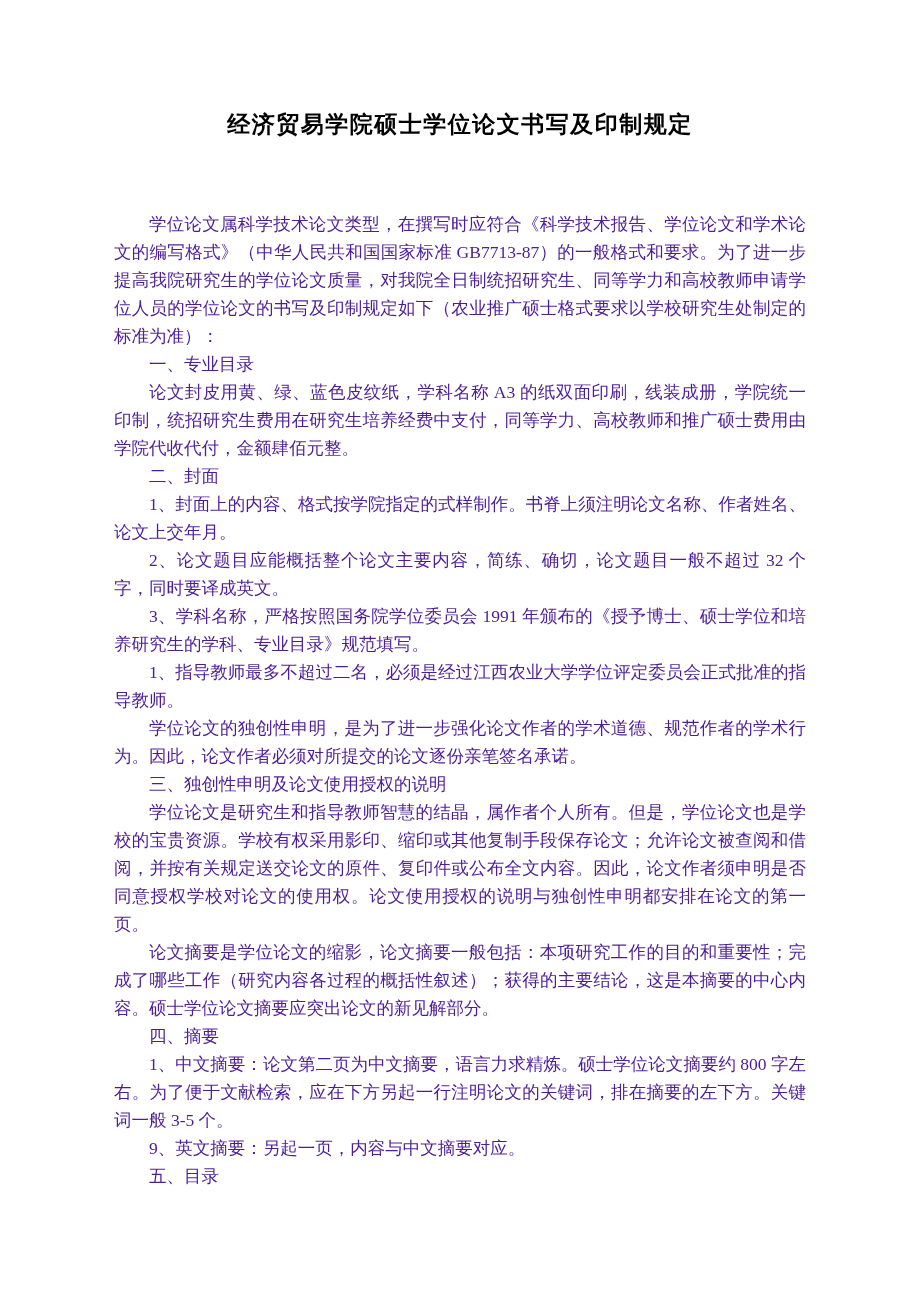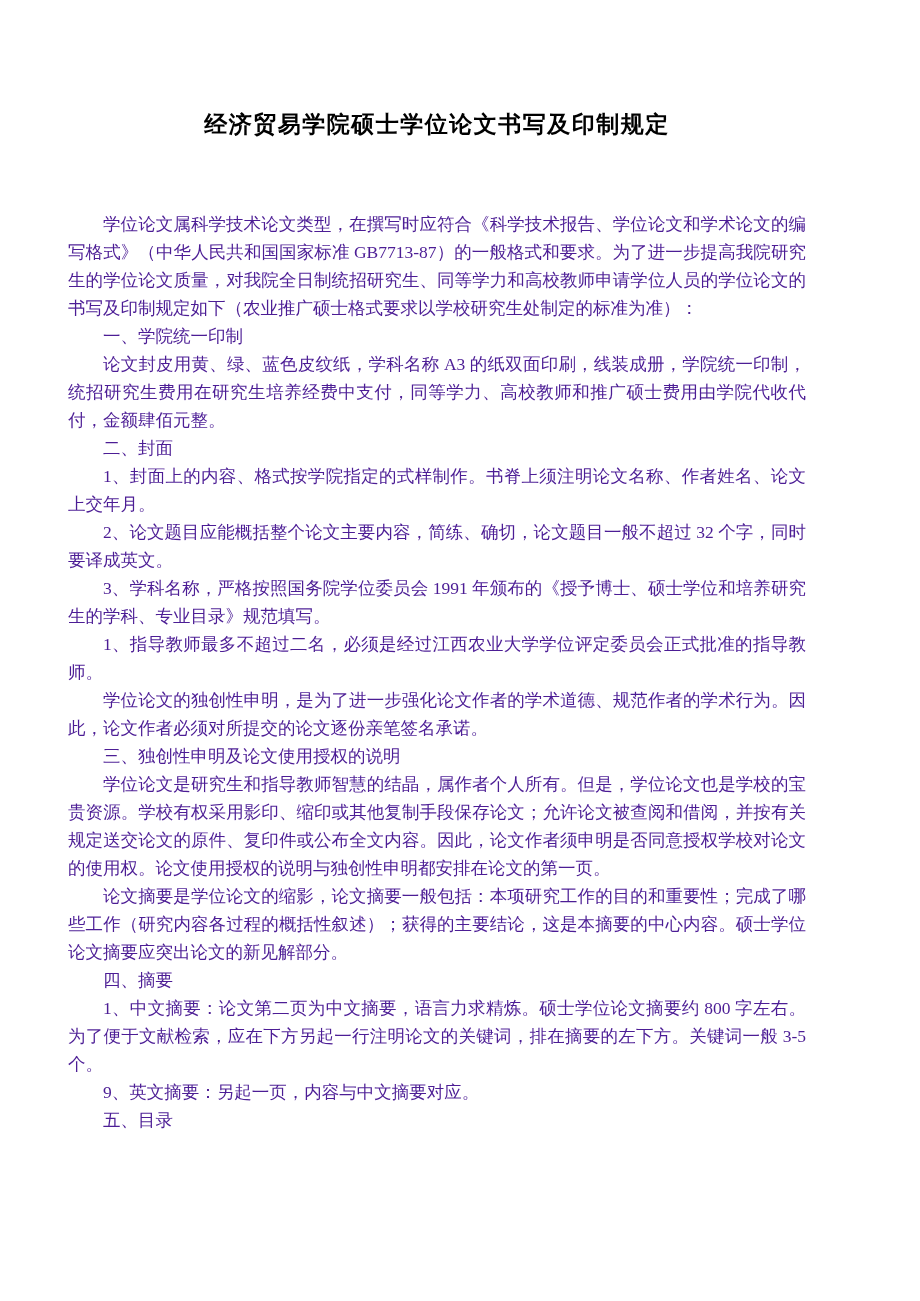--- a/index.html
+++ b/index.html
@@ -7,21 +7,21 @@
     padding: 0;
     background: #ffffff;
   }
   .page {
     position: relative;
     width: 920px;
     min-height: 1301px;
     box-sizing: border-box;
     background: #ffffff;
     color: #000000;
-    padding: 110px 114px 70px 68px;
+    padding: 110px 114px 70px 114px;
     font-family: "Liberation Serif", "DejaVu Serif", serif;
   }
   .doc-title {
     margin: 0 0 70px 0;
     font-size: 23px;
     line-height: 30px;
     font-weight: bold;
     text-align: center;
     letter-spacing: 1.5px;
     color: #000000;
@@ -38,21 +38,21 @@
 </style>
 </head>
 <body>
 
 <div class="page">
 
   <h1 class="doc-title">经济贸易学院硕士学位论文书写及印制规定</h1>
 
   <p class="para">学位论文属科学技术论文类型，在撰写时应符合《科学技术报告、学位论文和学术论文的编写格式》（中华人民共和国国家标准 GB7713-87）的一般格式和要求。为了进一步提高我院研究生的学位论文质量，对我院全日制统招研究生、同等学力和高校教师申请学位人员的学位论文的书写及印制规定如下（农业推广硕士格式要求以学校研究生处制定的标准为准）：</p>
 
-  <p class="para">一、学院统一印制</p>
+  <p class="para">一、专业目录</p>
 
   <p class="para">论文封皮用黄、绿、蓝色皮纹纸，学科名称 A3 的纸双面印刷，线装成册，学院统一印制，统招研究生费用在研究生培养经费中支付，同等学力、高校教师和推广硕士费用由学院代收代付，金额肆佰元整。</p>
 
   <p class="para">二、封面</p>
 
   <p class="para">1、封面上的内容、格式按学院指定的式样制作。书脊上须注明论文名称、作者姓名、论文上交年月。</p>
 
   <p class="para">2、论文题目应能概括整个论文主要内容，简练、确切，论文题目一般不超过 32 个字，同时要译成英文。</p>
 
   <p class="para">3、学科名称，严格按照国务院学位委员会 1991 年颁布的《授予博士、硕士学位和培养研究生的学科、专业目录》规范填写。</p>

